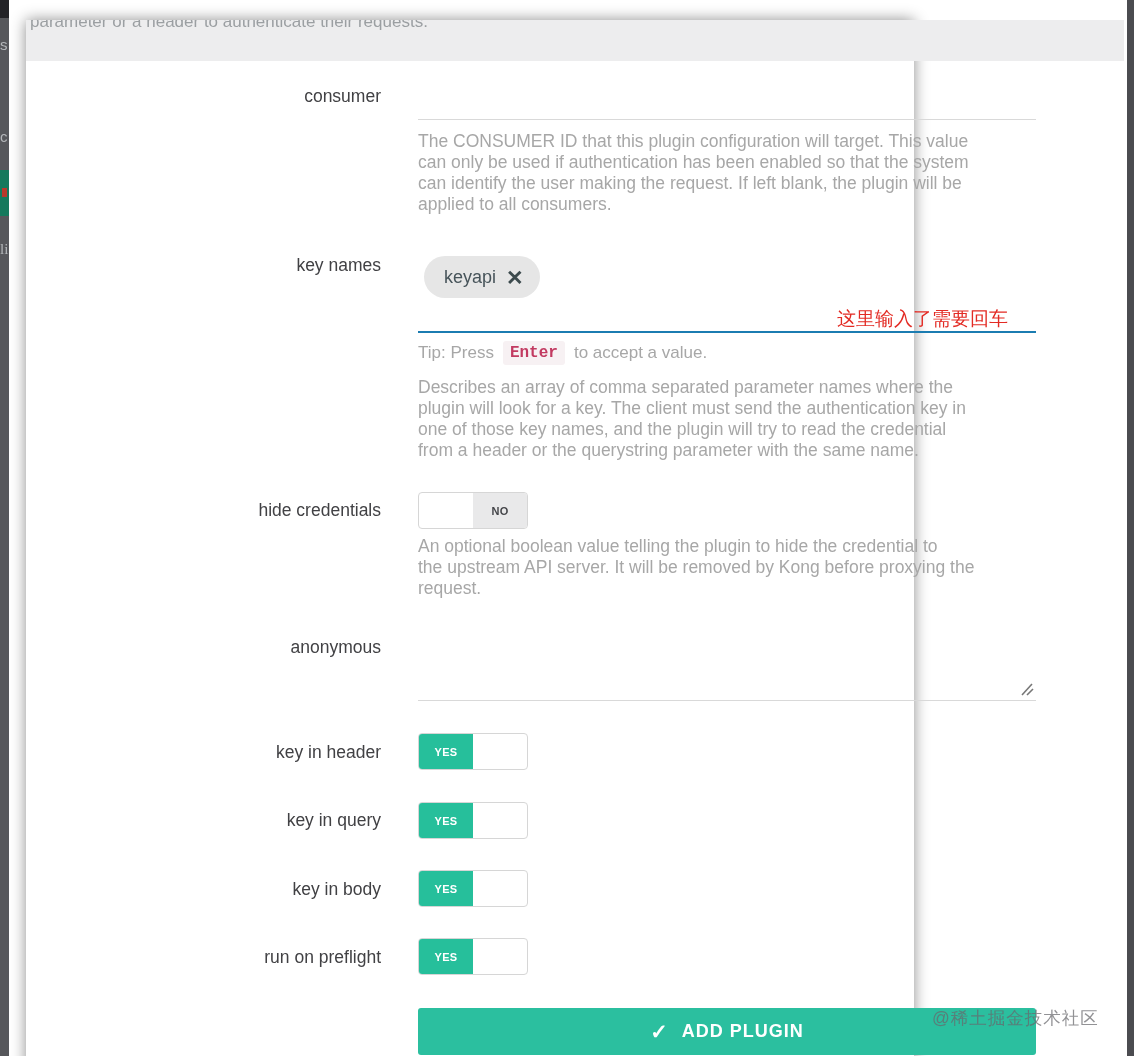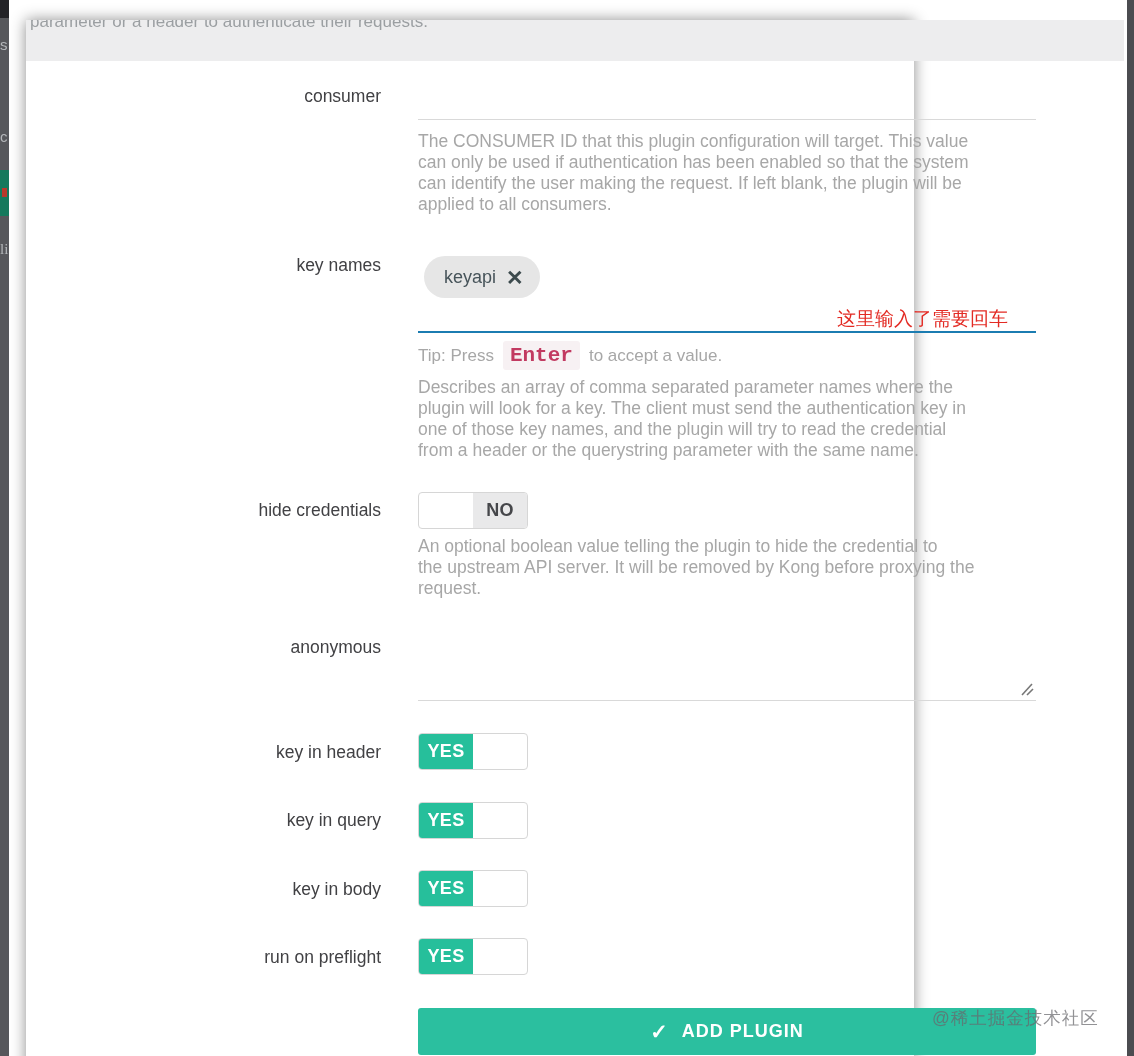--- a/index.html
+++ b/index.html
@@ -32,24 +32,24 @@
   .help { position:absolute; left:392px; width:640px; font-size:17.5px; line-height:21px; color:#a7a7a7; }
   .h-consumer { top:111px; } .h-keynames { top:357px; } .h-hidecred { top:516px; }
 
   .tag { position:absolute; left:398px; top:236px; height:42px; border-radius:21px; background:#e6e6e6; display:inline-flex; align-items:center; padding:0 16px 0 20px; font-size:18px; color:#47545a; }
   .tag .x { font-size:21px; font-weight:bold; color:#3c4a4d; margin-left:10px; cursor:pointer; line-height:1; }
 
   .keyinput-line { position:absolute; left:392px; top:279px; width:618px; height:34px; border-bottom:2px solid #1b7cb1; }
   .annotation { position:absolute; left:392px; top:286px; width:618px; text-align:right; padding-right:28px; color:#e32b24; font-size:19px; font-weight:500; }
 
   .tip { position:absolute; left:392px; top:321px; font-size:17px; color:#a7a7a7; display:flex; align-items:center; }
-  .kbd { font-family:"Liberation Mono", monospace; font-size:21px; font-weight:bold; color:#c23a61; background:#f7f1f3; padding:3px 7px; border-radius:3px; margin:0 9px; }
+  .kbd { font-family:"Liberation Mono", monospace; font-size:16px; font-weight:bold; color:#c23a61; background:#f7f1f3; padding:3px 7px; border-radius:3px; margin:0 9px; }
 
   .toggle { position:absolute; left:392px; width:110px; height:37px; border:1px solid #d6d6d6; border-radius:4px; display:flex; overflow:hidden; background:#fff; cursor:pointer; }
-  .toggle .half { flex:1; display:flex; align-items:center; justify-content:center; font-size:18px; font-weight:bold; letter-spacing:.3px; }
+  .toggle .half { flex:1; display:flex; align-items:center; justify-content:center; font-size:11px; font-weight:bold; letter-spacing:.3px; }
   .toggle.on .half.state { background:#26bf9b; color:#fff; }
   .toggle.off .half.state { background:#e9e9ea; color:#45464a; }
   .t-hidecred { top:472px; } .t-keyheader { top:713px; } .t-keyquery { top:782px; }
   .t-keybody { top:850px; } .t-preflight { top:918px; }
 
   .textarea-wrap { position:absolute; left:392px; top:608px; width:618px; height:73px; border-bottom:1px solid #d9d9d9; }
   textarea.bare { width:100%; height:100%; border:none; outline:none; resize:none; background:transparent; font:inherit; }
   .grip { position:absolute; right:2px; bottom:4px; width:15px; height:13px; }
 
   .submit { position:absolute; left:392px; top:988px; width:618px; height:47px; background:#2bbf9f; border:none; border-radius:3px; color:#fff; font-size:18px; font-weight:bold; letter-spacing:1px; display:flex; align-items:center; justify-content:center; cursor:pointer; font-family:inherit; }

